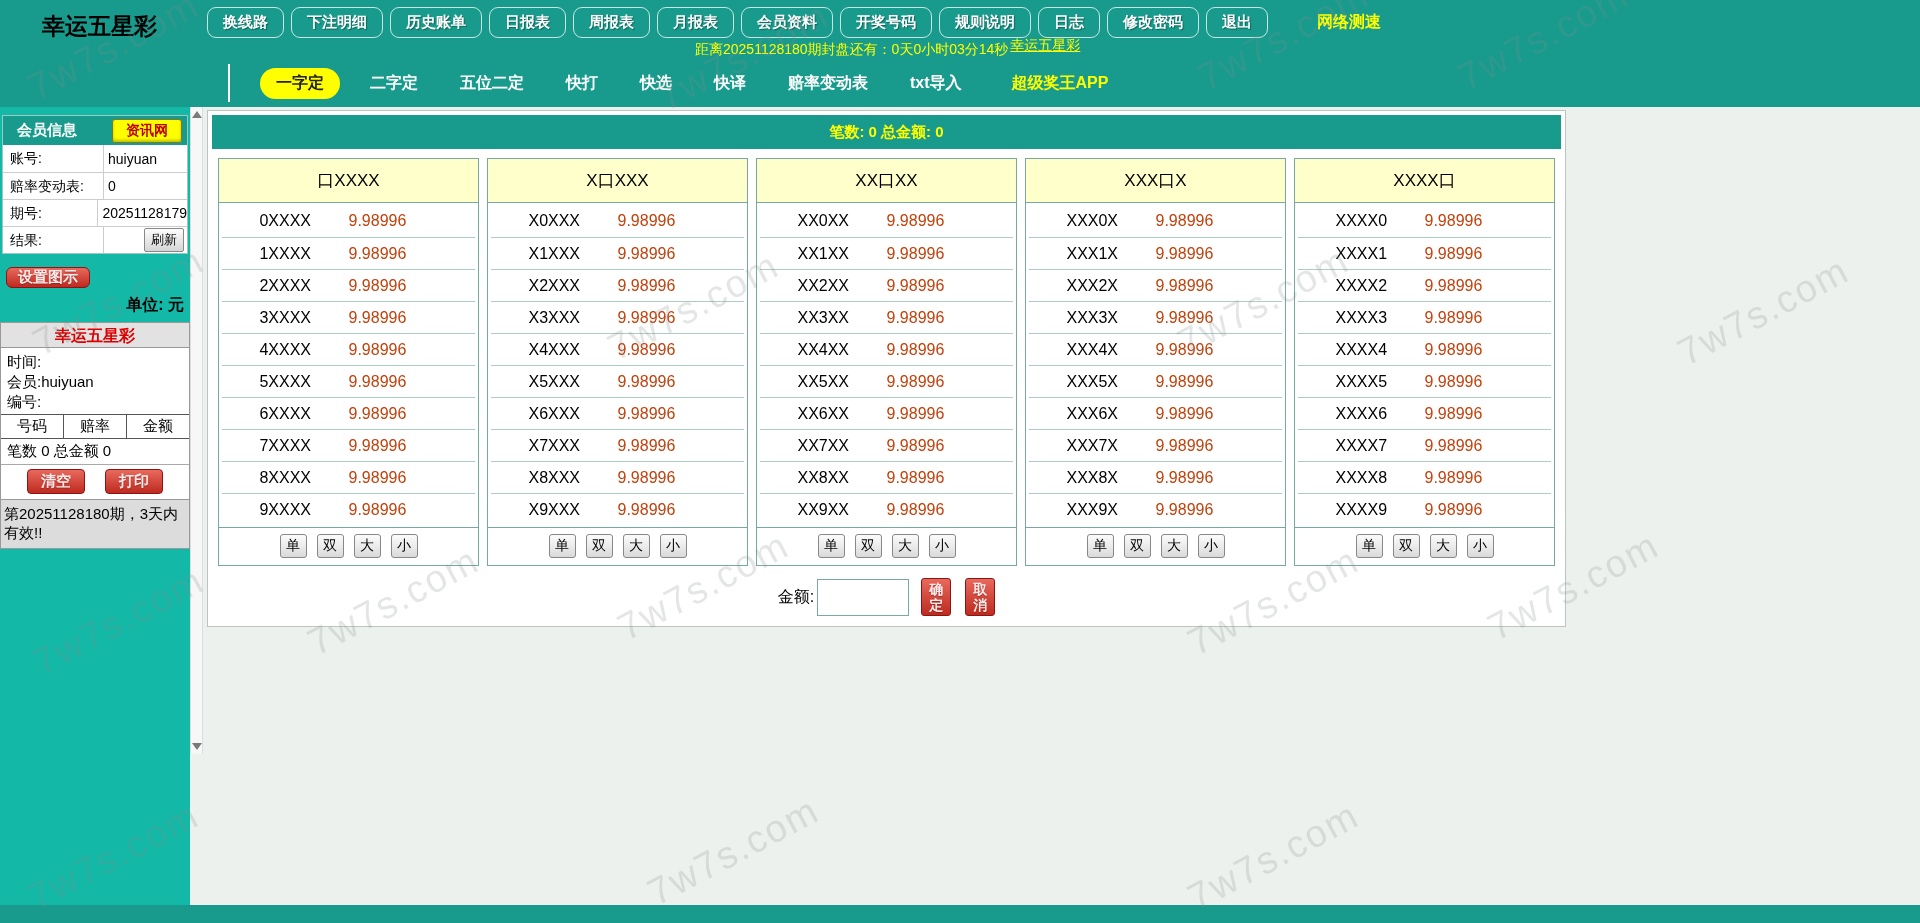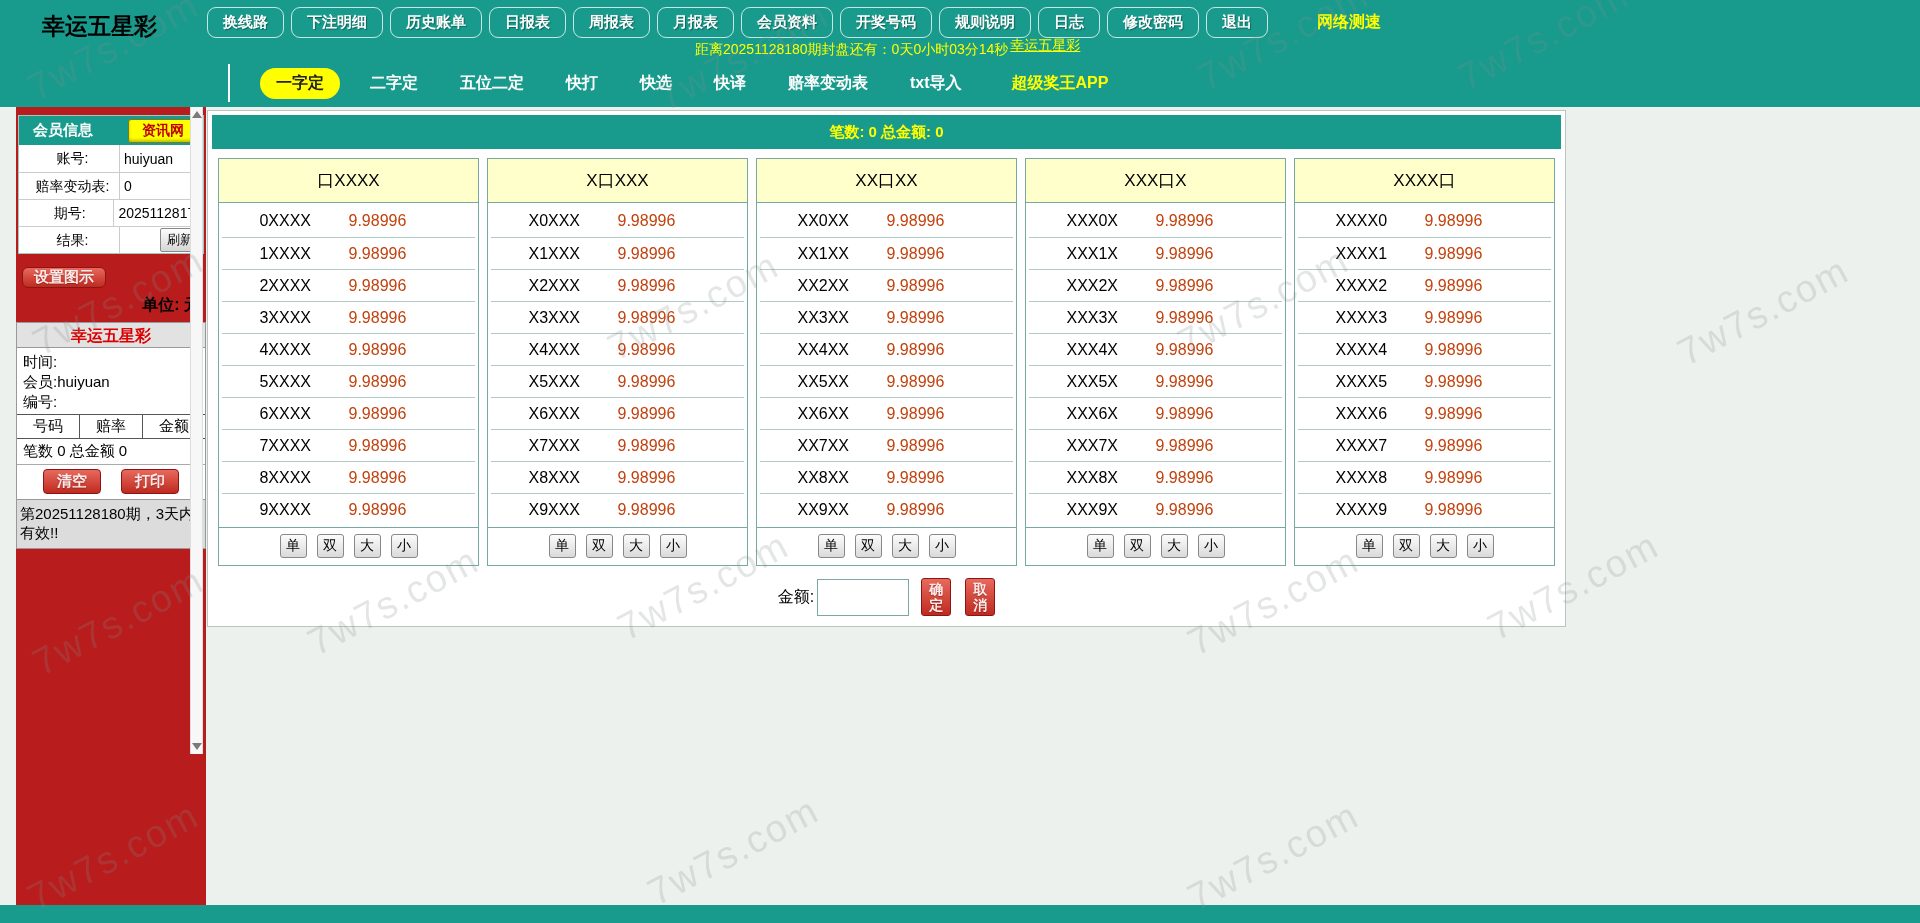--- a/index.html
+++ b/index.html
@@ -20,30 +20,30 @@
   .speed { color:#ffff00; font-weight:bold; font-size:16px; margin-left:42px; cursor:pointer; }
   .countdown { position:absolute; left:695px; top:41px; color:#ffff00; font-size:14px; }
   .cd-link { color:#ffff00; text-decoration:underline; margin-left:2px; position:relative; top:-4px; cursor:pointer; }
   .tabs { position:absolute; left:228px; top:64px; height:38px; display:flex; align-items:center;
           border-left:2px solid #fff; padding-left:30px; }
   .tab { color:#fff; font-weight:bold; font-size:16px; padding:5px 12px; margin-right:18px; cursor:pointer; white-space:nowrap; }
   .tab.active { background:#ffff00; color:#222; border-radius:16px; padding:5px 16px; }
   .app-link { color:#ffff00; font-weight:bold; font-size:16px; margin-left:20px; cursor:pointer; }
 
   
-  .sidebar { position:absolute; left:0; top:107px; width:190px; height:798px; background:#b91c1c; z-index:1;margin-left:16px; }
+  .sidebar { position:absolute; left:0; top:107px; width:190px; height:798px; background:#14b8a6; z-index:1; }
   .member-panel { margin:8px 2px 0 2px; border:1px solid #9ec9c0; background:#fff; }
   .mp-head { background:#189b8c; height:29px; display:flex; align-items:center; justify-content:space-between; padding:0 5px 0 14px; }
   .mp-title { color:#fff; font-size:15px; font-weight:bold; }
   .info-btn { background:#ffff00; color:#c00000; font-weight:bold; font-size:14px; border:1px solid #7a7a2a;
               border-radius:3px; padding:2px 13px; cursor:pointer; font-family:inherit;
               box-shadow:inset 0 -2px 3px rgba(0,0,0,.25); }
   .mp-row { display:flex; border-top:1px solid #ccc; min-height:27px; align-items:stretch; font-size:14px; color:#000; }
   .mp-row:first-child { border-top:none; }
-  .mp-label { width:100px; padding:5px 0 0 7px;text-align:center; }
+  .mp-label { width:100px; padding:5px 0 0 7px; }
   .mp-value { flex:1; border-left:1px solid #ccc; display:flex; align-items:center; padding-left:4px; }
   .refresh-btn { margin-left:auto; margin-right:3px; background:linear-gradient(#fdfdfd,#d5d5d5); border:1px solid #888;
                  border-radius:2px; font-size:13px; padding:2px 6px; cursor:pointer; font-family:inherit; }
   .red-btn { background:linear-gradient(#e8695d,#bf2a1f); border:1px solid #8d1414; border-radius:6px; color:#ffe9e9;
              font-weight:bold; font-size:15px; padding:0 11px; cursor:pointer; font-family:inherit;
              text-shadow:0 1px 1px rgba(0,0,0,.3); }
   .settings { margin:13px 0 0 6px; }
   .unit { text-align:right; padding-right:6px; font-size:16px; font-weight:bold; margin-top:7px; color:#000; }
   .slip { margin-top:6px; border:1px solid #999; background:#fff; width:190px; margin-left:0; }
   .slip-title { background:#e2e2e2; border-bottom:1px solid #999; color:#dd0000; font-weight:bold; font-size:16px;

